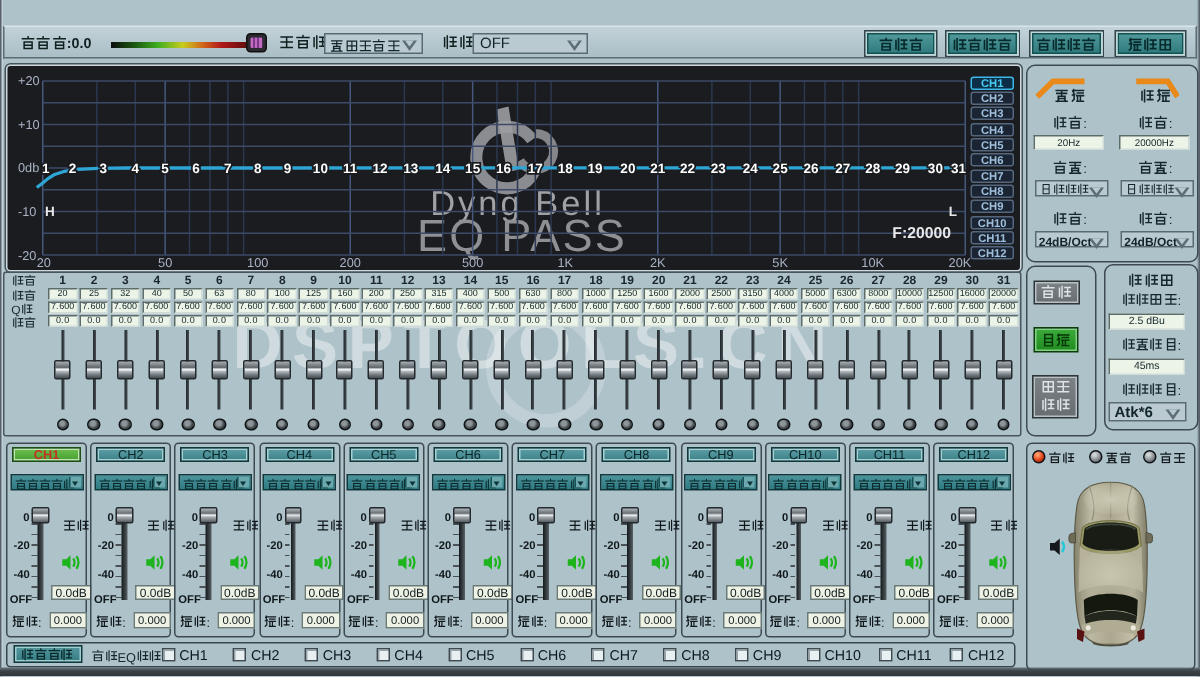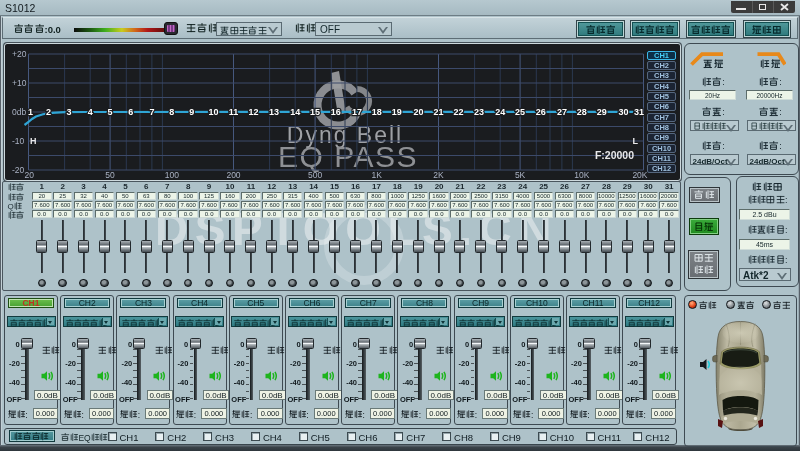--- a/index.html
+++ b/index.html
@@ -20,36 +20,20 @@
 <path id="p1" d="M3 1.2 H8 V9 H3 Z M3 5 H8"></path>
 <path id="p2" d="M2.6 1 H8 V9.2 H2.6 Z M2.6 3.8 H8 M2.6 6.5 H8"></path>
 <path id="p3" d="M1.6 1.6 H8.6 V8.6 H1.6 Z M5.1 1.6 V8.6 M1.6 5.1 H8.6"></path>
 <path id="p4" d="M1.4 1.6 H8.8 M1.4 5 H8.8 M1.4 8.6 H8.8 M5.1 1.6 V8.6"></path>
 <path id="p5" d="M1.4 2.2 V8 M3.2 1 V9.2 M5.2 1.8 H9 M5.2 4.8 H9 M5.2 7.8 H9 M7.1 1.8 V7.8"></path>
 <path id="p6" d="M1 2 H9 M5 0.6 V2 M2.2 4.2 H7.8 V8.8 H2.2 Z M2.2 6.5 H7.8"></path>
 <path id="p7" d="M1.2 1.4 H8.8 M5 1.4 V5 M1.6 3.4 H8.4 M2.6 5.4 H7.4 V7 H2.6 Z M1.2 9 H8.8 M3.4 7 L2 9 M6.6 7 L8 9"></path>
 <path id="p8" d="M1.2 1.8 L3 1.4 M1.8 0.8 V3.2 M1 4.6 L2.6 4.2 M2.2 3.9 V7.6 L1 8.8 M4 1.4 H9 M4.4 3.2 H8.6 M4 5 H9 M4.6 5 V8.2 M6.6 5 V9 M4.2 9 H8.8"></path>
 </defs>
     </svg>
-<div class="abs" style="left:0;top:0;width:800px;height:16px;background:linear-gradient(180deg,#b6c8cf,#a6bac2);border-bottom:1px solid #6d7d85">
-<div class="abs" style="left:5px;top:2px;font-size:10.5px;color:#121a1e">S1012</div>
-<div class="abs" style="left:731px;top:1px;width:64px;height:12px;background:#3b3b3b;border-radius:0 0 2px 2px;display:flex">
-<div style="flex:1;border-right:1px solid #5a5a5a;position:relative">
-          <div class="abs" style="left:5px;top:7px;width:10px;height:2px;background:#e8e8e8"></div>
-        </div>
-<div style="flex:1;border-right:1px solid #5a5a5a;position:relative">
-          <div class="abs" style="left:6.5px;top:2.5px;width:7px;height:6px;border:1.5px solid #e8e8e8"></div>
-        </div>
-<div style="flex:1;position:relative">
-          <svg class="abs" style="left:6px;top:2px" width="9" height="8">
-            <path d="M1 1 L8 7 M8 1 L1 7" stroke="#e8e8e8" stroke-width="1.8"></path>
-          </svg>
-        </div>
-</div>
-    </div>
 <div class="abs" style="left:2px;top:17px;width:796px;height:22px;background:linear-gradient(180deg,#c2d2d8,#aabec6);border:1px solid #5d6d75;border-top-color:#d8e4e8">
 <div class="abs" style="left:10px;top:6px;font-size:9.5px;color:#10201f;font-weight:bold"><svg class="cn" style="width:9.5px;height:9.5px;margin:0 0.5px" viewBox="0 0 10 10">
           <use href="#p6" stroke-width="1.05"></use>
         </svg><svg class="cn" style="width:9.5px;height:9.5px;margin:0 0.5px" viewBox="0 0 10 10">
           <use href="#p6" stroke-width="1.05"></use>
         </svg><svg class="cn" style="width:9.5px;height:9.5px;margin:0 0.5px" viewBox="0 0 10 10">
           <use href="#p6" stroke-width="1.05"></use>
         </svg>:0.0</div>
 <div class="abs" style="left:71px;top:9.5px;width:92px;height:4px;background:linear-gradient(90deg,#0c0c0c,#1d5c12 18%,#3fae1f 34%,#c8cc1e 52%,#d2691a 66%,#b01818 80%,#5c0d0d 100%)"></div>
 <div class="abs" style="left:161px;top:4px;width:14px;height:13px;border-radius:3px;background:#2a2a30;border:1px solid #111">
@@ -333,21 +317,21 @@
 <div class="abs" style="left:736px;top:255px;width:63px;text-align:center;color:#16262e;font-size:9px;line-height:10px"><svg class="cn" style="width:9px;height:9px;margin:0 0.2px" viewBox="0 0 10 10">
         <use href="#p5" stroke-width="0.95"></use>
       </svg><svg class="cn" style="width:9px;height:9px;margin:0 0.2px" viewBox="0 0 10 10">
         <use href="#p5" stroke-width="0.95"></use>
       </svg><svg class="cn" style="width:9px;height:9px;margin:0 0.2px" viewBox="0 0 10 10">
         <use href="#p5" stroke-width="0.95"></use>
       </svg><svg class="cn" style="width:9px;height:9px;margin:0 0.2px" viewBox="0 0 10 10">
         <use href="#p2" stroke-width="0.95"></use>
       </svg>:</div>
 <div class="ddl abs" style="left:739px;top:268px;width:52px;height:13px;font-size:10px;font-weight:bold">
-      <span style="position:absolute;left:3px;top:1px">Atk*2</span>
+      <span style="position:absolute;left:3px;top:1px">Atk*6</span>
       <div class="ddlarrow" style="width:10px"></div>
     </div>
 <div class="abs" style="left:2px;top:181px;width:679px;height:110px;border:1px solid #4a565e;border-radius:2px">
 <div class="abs" style="left:152px;top:20px;font-size:46px;font-weight:bold;color:rgba(255,255,255,0.42);letter-spacing:6.5px;white-space:nowrap">DSPTOOLS.CN</div>
 <div class="abs" style="left:321px;top:23px;width:80px;height:80px;border:9px solid rgba(255,255,255,0.22);border-radius:50%"></div>
 <div class="abs" style="left:4.5px;top:1px;color:#1a2a30;font-size:8px"><svg class="cn" style="width:8px;height:8px;margin:0 0.1px" viewBox="0 0 10 10">
           <use href="#p5" stroke-width="0.9"></use>
         </svg><svg class="cn" style="width:8px;height:8px;margin:0 0.1px" viewBox="0 0 10 10">
           <use href="#p6" stroke-width="0.9"></use>
         </svg></div>

